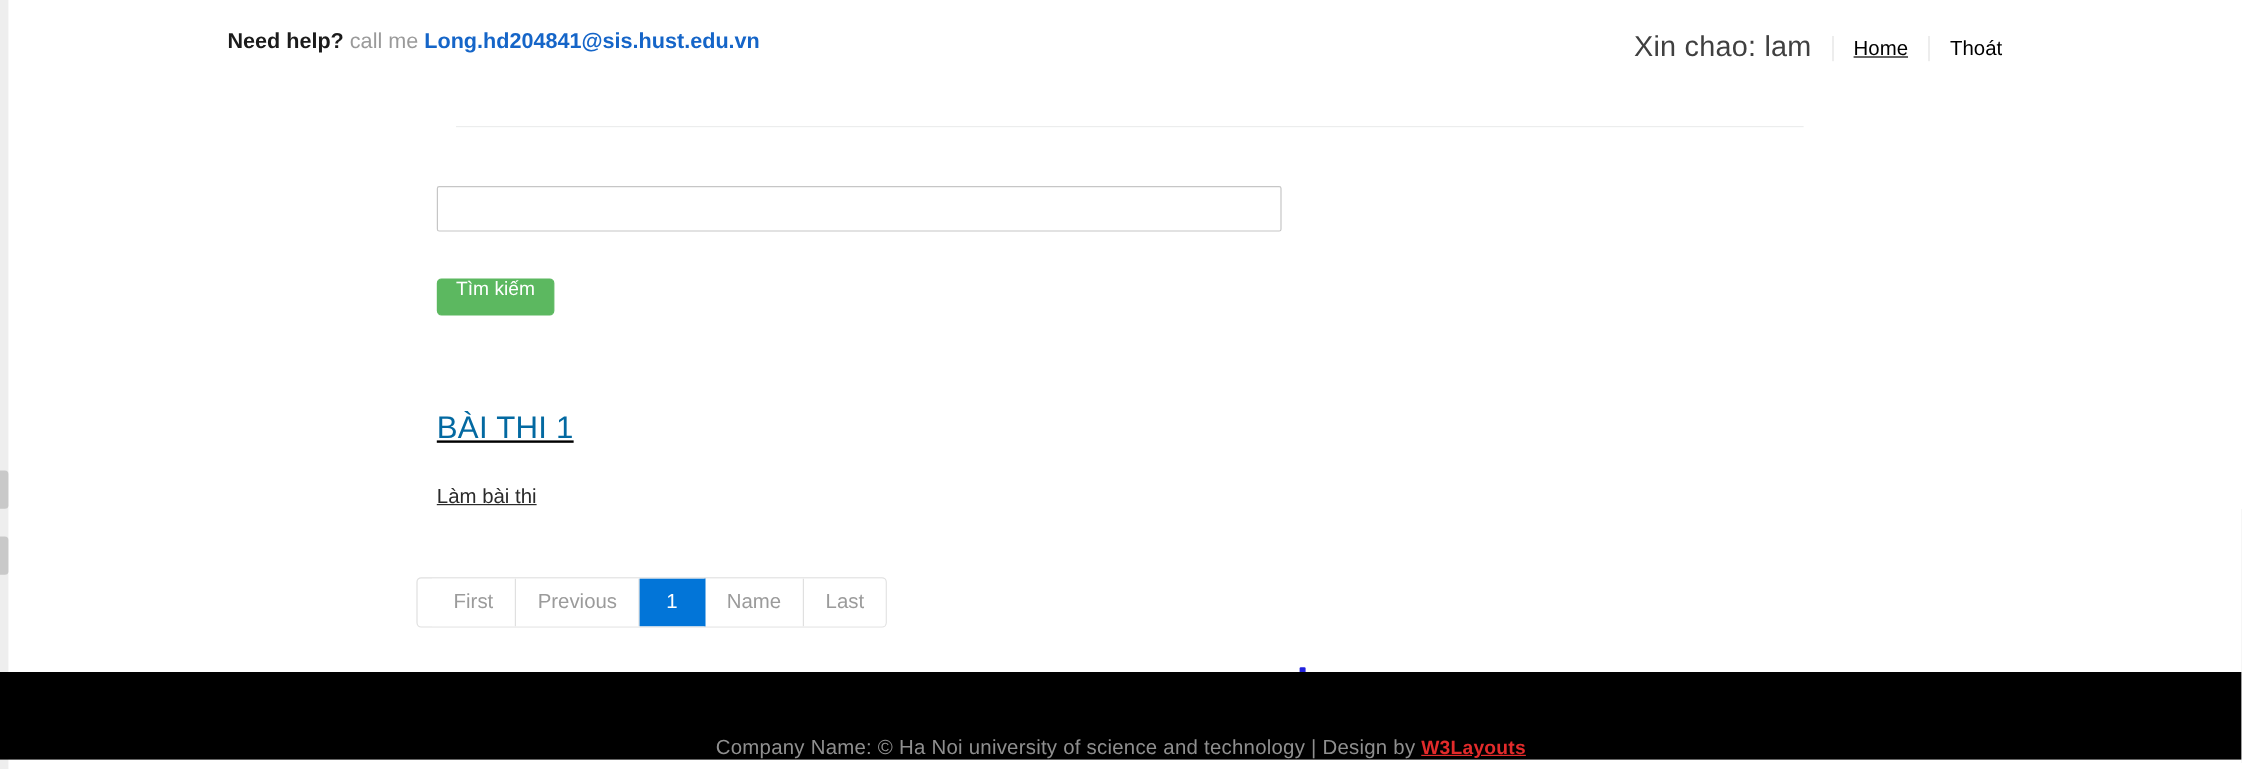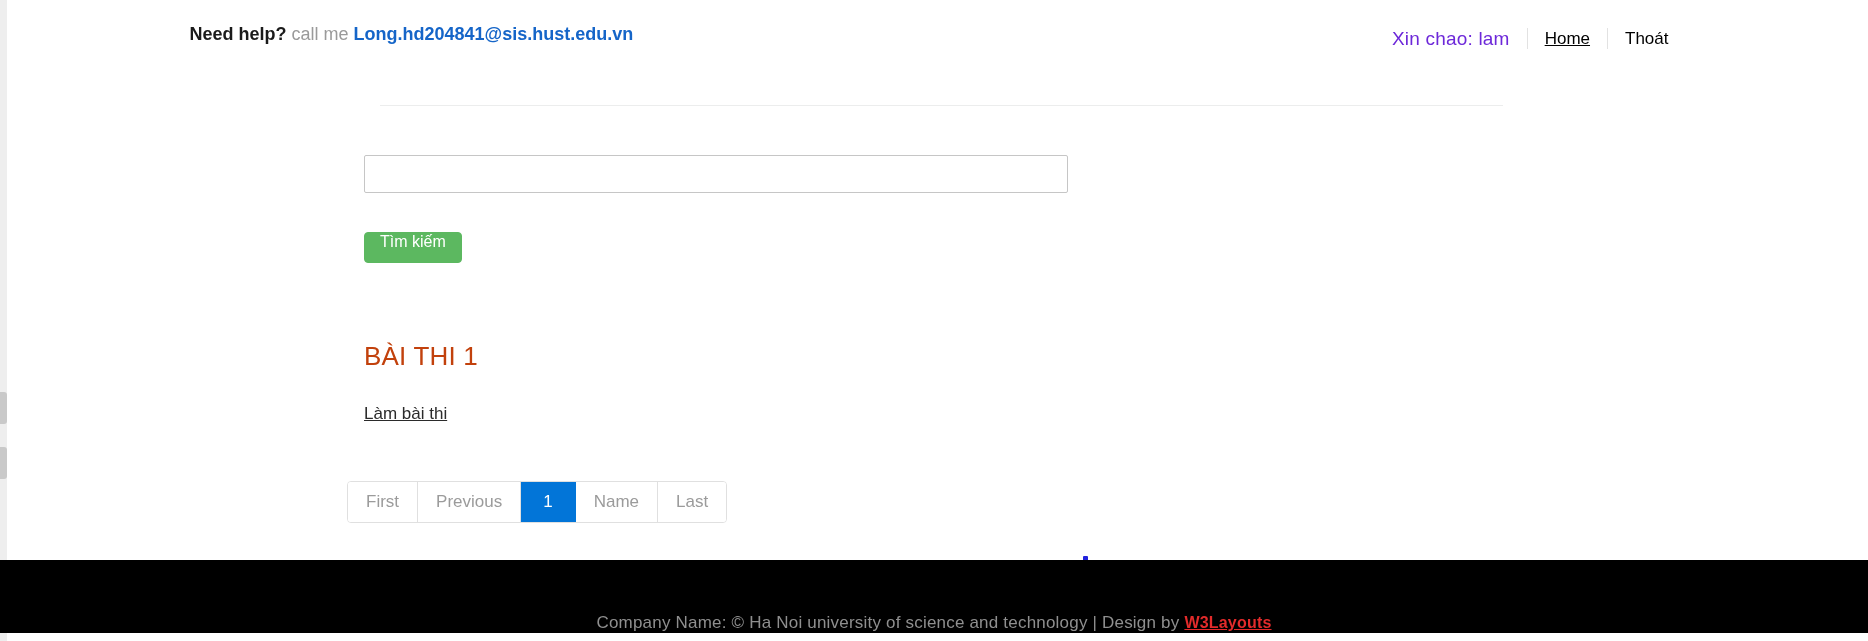--- a/index.html
+++ b/index.html
@@ -14,20 +14,21 @@
     font-family: "Liberation Sans", sans-serif;
   }
 
   #page {
     position: relative;
     width: 1868px;
     height: 641px;
     background: #ffffff;
     margin-left: 7px;
     width: 1861px;
+    text-decoration: underline;
   }
 
   
   .edge-tab {
     position: absolute;
     left: -7px;
     width: 7px;
     background: #c9c9c9;
     border-radius: 0 3px 3px 0;
     z-index: 40;
@@ -75,22 +76,22 @@
   .account-block {
     position: absolute;
     right: 0;
     top: 28px;
     display: flex;
     align-items: center;
     gap: 0;
     line-height: 1;
   }
   .greeting {
-    font-size: 19px;
-    color: #6d28d9;
+    font-size: 24px;
+    color: #404040;
     padding-right: 17px;
     letter-spacing: .2px;
   }
   .acct-sep {
     width: 1px;
     height: 21px;
     background: #e2e2e2;
   }
   .acct-link {
     font-size: 17px;
@@ -138,21 +139,21 @@
     font-size: 16px;
     line-height: 1;
     padding: 1px 15px 12px 15px;
     cursor: pointer;
     font-family: "Liberation Sans", sans-serif;
   }
 
   .exam-list { margin-top: 78px; }
   .exam-item { margin-bottom: 6px; }
   .exam-title {
-    color: #c2410c;
+    color: #0369a1;
     font-size: 26px;
     font-weight: normal;
     margin: 0 0 4px 0;
     line-height: 1.2;
     letter-spacing: .2px;
   }
   .exam-link {
     display: inline-block;
     color: #2b2b2b;
     font-size: 17px;
@@ -173,20 +174,21 @@
 
   
   .pagination {
     display: inline-flex;
     margin-top: 50px;
     margin-left: -17px;
     border-radius: 4px;
     overflow: hidden;
     border: 1px solid #e0e0e0;
     background: #fff;
+    padding-left: 12px;
   }
   .page-cell {
     font-size: 17px;
     color: #9b9b9b;
     background: #ffffff;
     padding: 11px 18px 12px 18px;
     border-right: 1px solid #e0e0e0;
     line-height: 1;
     cursor: pointer;
     white-space: nowrap;

